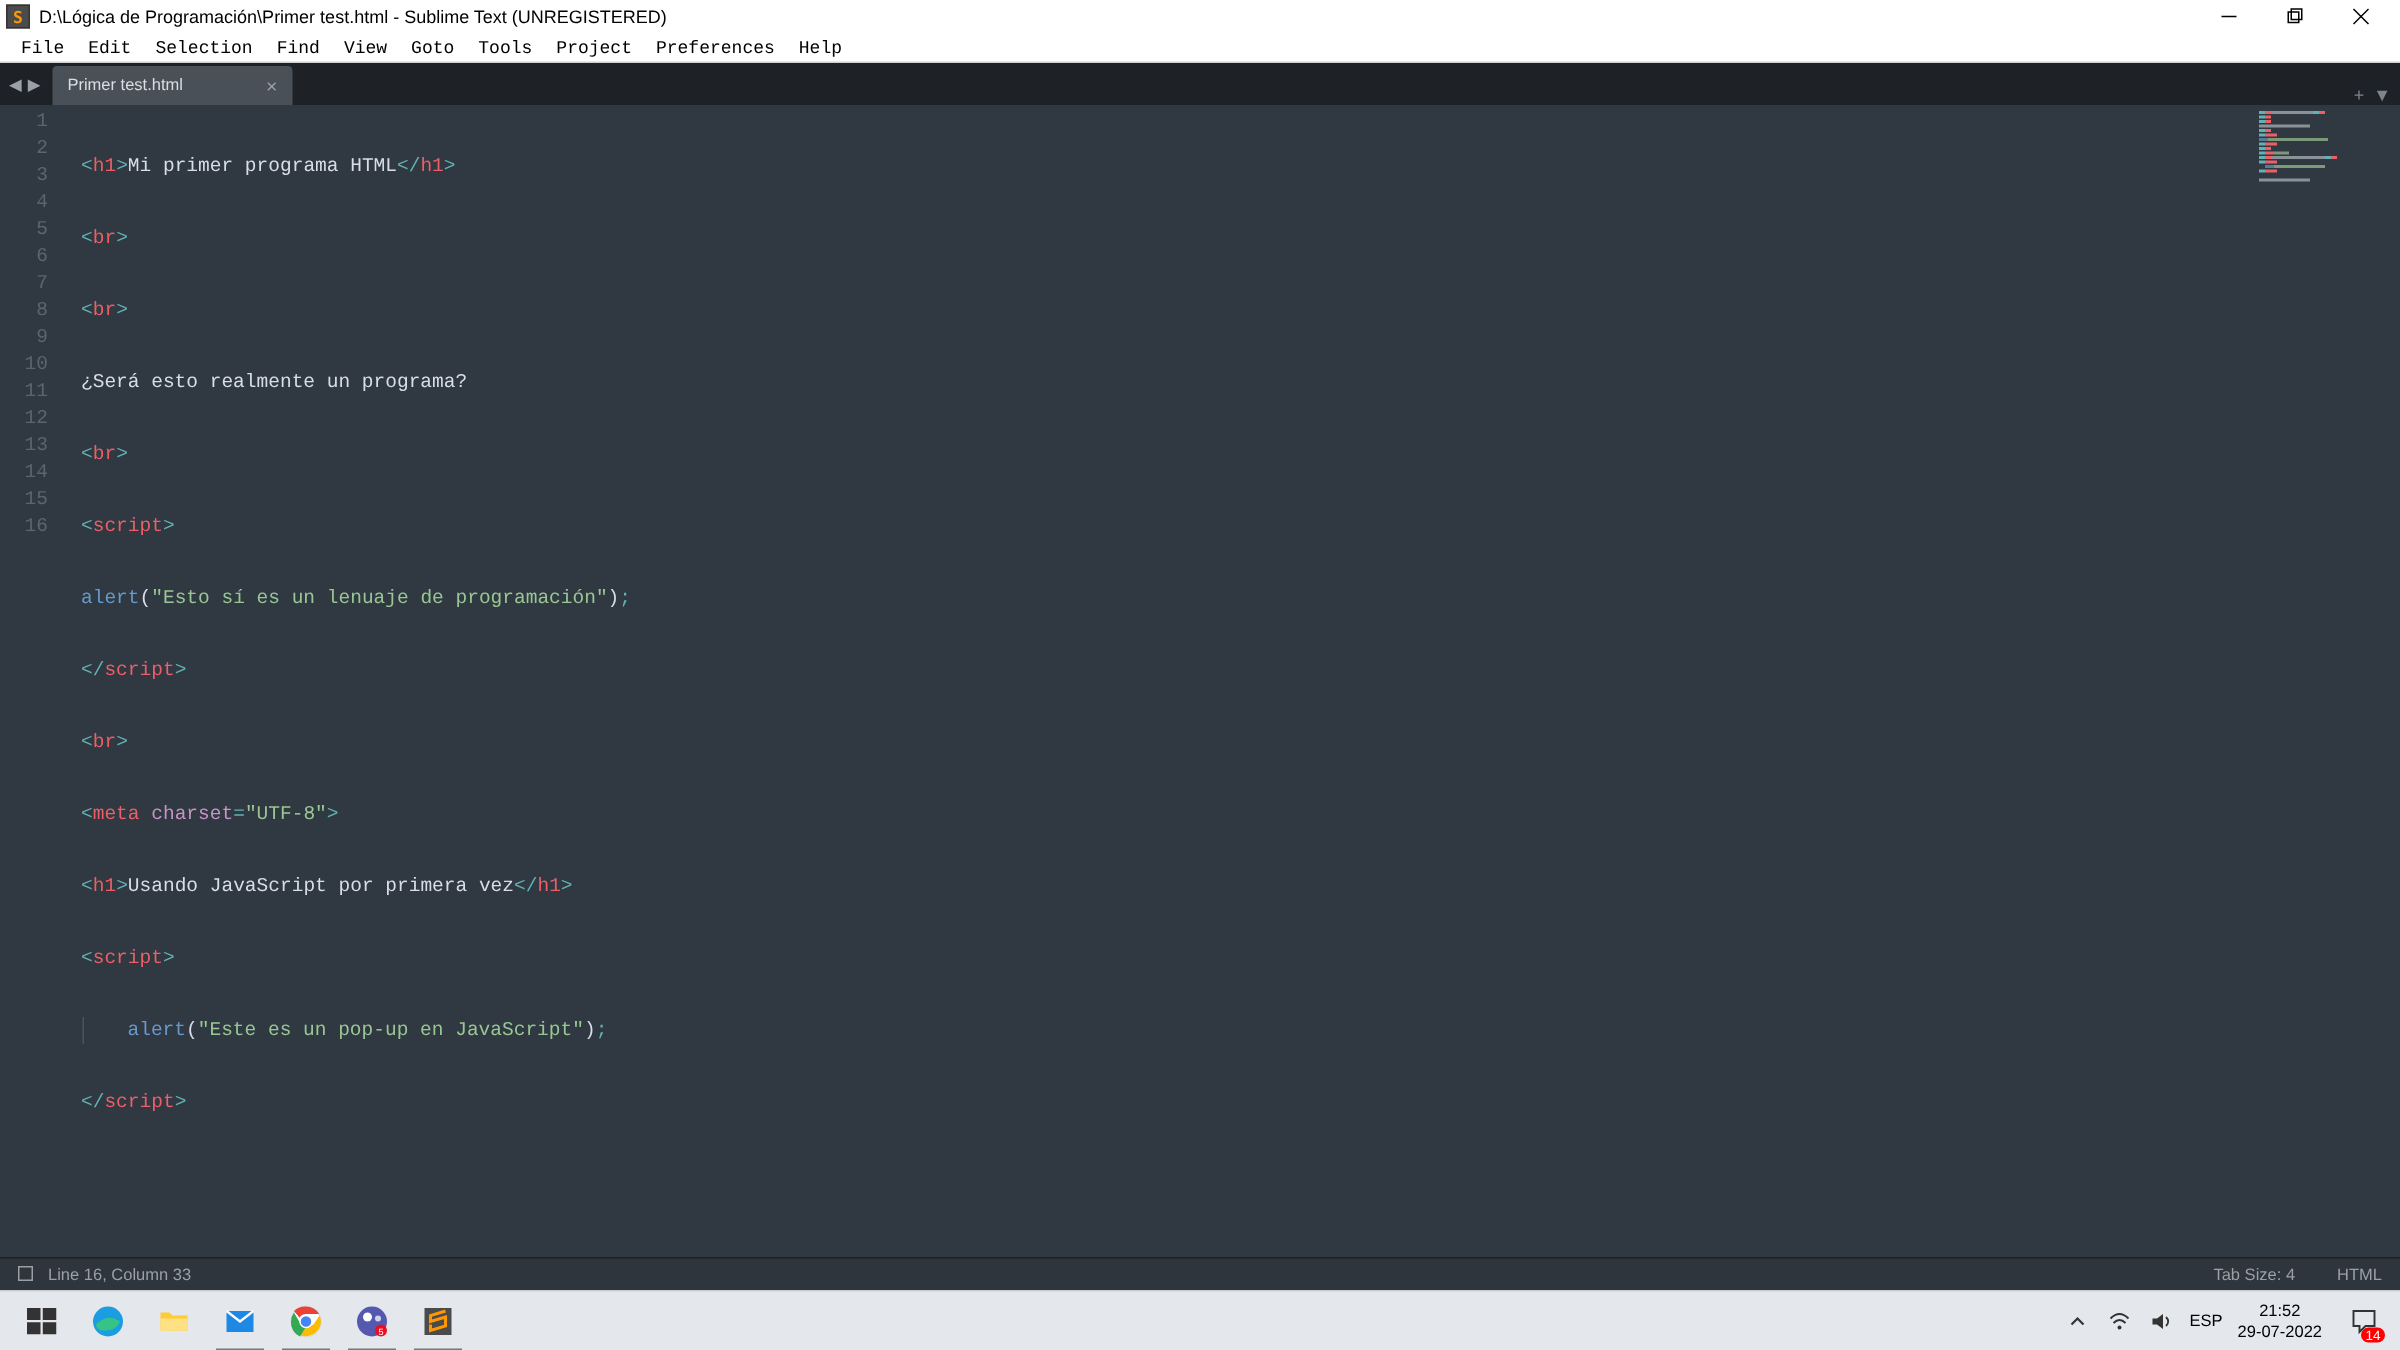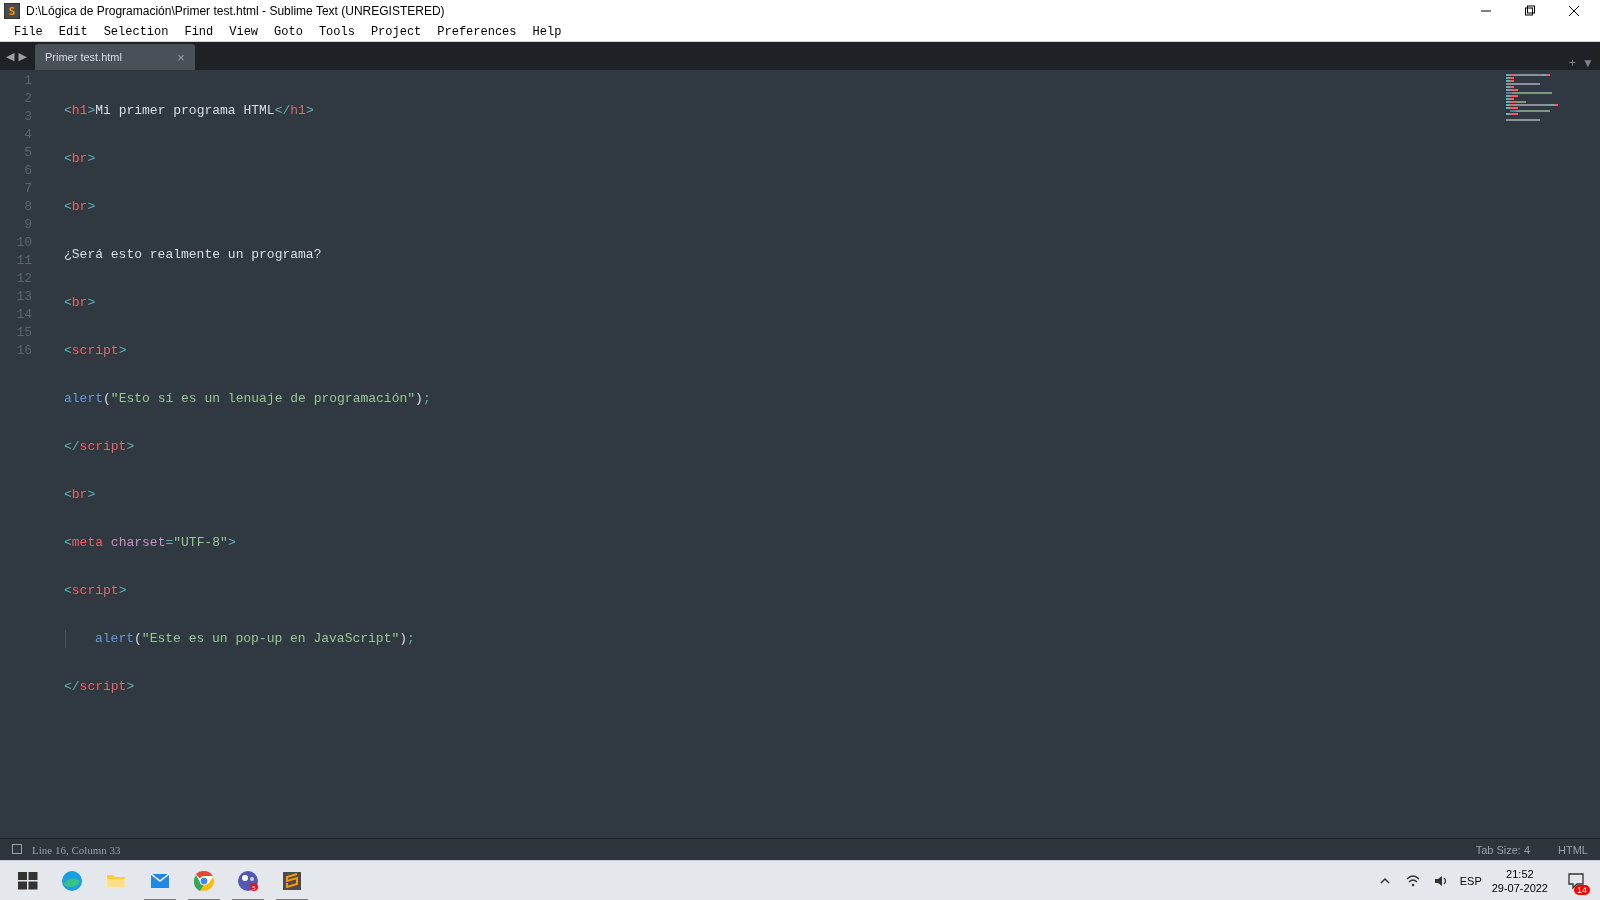--- a/index.html
+++ b/index.html
@@ -122,21 +122,21 @@
 }
 .code {
   flex: 1;
   padding-top: 2px;
   font-family: Consolas, "Courier New", monospace;
   font-size: 13px;
   white-space: pre;
   color: #d8dee9;
   position: relative;
 }
-.code .row { height: 18px; line-height: 18px; padding-left: 8px; position: relative; margin-left: 10px; }
+.code .row { height: 18px; line-height: 18px; padding-left: 8px; position: relative; }
 .code .row.hl { background: #3b434c; }
 .code .indent { border-left: 1px solid #4a525c; padding-left: 29px; margin-left: 1px; display: inline-block; height: 18px; }
 .cursor {
   display: inline-block;
   width: 1px; height: 16px;
   background: #ffffff;
   vertical-align: middle;
   animation: blink 1s steps(1) infinite;
 }
 @keyframes blink { 50% { opacity: 0; } }
@@ -168,21 +168,21 @@
 
 .statusbar {
   height: 22px;
   background: #2e353d;
   color: #9aa0a6;
   font-size: 11px;
   display: flex; align-items: center;
   padding: 0 12px;
   border-top: 1px solid #1e2227;
 }
-.statusbar .sb-left { display: flex; align-items: flex-start; gap: 10px; font-family: Liberation Serif, serif; }
+.statusbar .sb-left { display: flex; align-items: flex-start; gap: 10px; }
 .statusbar .sb-right { margin-left: auto; display: flex; align-items: center; gap: 28px; }
 .statusbar .sb-icon { width: 10px; height: 10px; border: 1px solid #9aa0a6; }
 
 
 .taskbar {
   height: 40px;
   background: #e4e7ec;
   display: flex;
   align-items: flex-start;
   padding: 0 6px;
@@ -303,20 +303,21 @@
     <div class="row"><span class="p">&lt;</span><span class="tag">h1</span><span class="p">&gt;</span><span class="txt">Mi primer programa HTML</span><span class="p">&lt;/</span><span class="tag">h1</span><span class="p">&gt;</span></div>
     <div class="row"><span class="p">&lt;</span><span class="tag">br</span><span class="p">&gt;</span></div>
     <div class="row"><span class="p">&lt;</span><span class="tag">br</span><span class="p">&gt;</span></div>
     <div class="row"><span class="txt">¿Será esto realmente un programa?</span></div>
     <div class="row"><span class="p">&lt;</span><span class="tag">br</span><span class="p">&gt;</span></div>
     <div class="row"><span class="p">&lt;</span><span class="tag">script</span><span class="p">&gt;</span></div>
     <div class="row"><span class="fn">alert</span><span class="txt">(</span><span class="str">"Esto sí es un lenuaje de programación"</span><span class="txt">)</span><span class="p">;</span></div>
     <div class="row"><span class="p">&lt;/</span><span class="tag">script</span><span class="p">&gt;</span></div>
     <div class="row"><span class="p">&lt;</span><span class="tag">br</span><span class="p">&gt;</span></div>
     <div class="row"><span class="p">&lt;</span><span class="tag">meta</span><span class="txt"> </span><span class="attr">charset</span><span class="p">=</span><span class="str">"UTF-8"</span><span class="p">&gt;</span></div>
+    <div class="row"><span class="p">&lt;</span><span class="tag">h1</span><span class="p">&gt;</span><span class="txt">Usando JavaScript por primera vez</span><span class="p">&lt;/</span><span class="tag">h1</span><span class="p">&gt;</span></div>
     <div class="row"><span class="p">&lt;</span><span class="tag">script</span><span class="p">&gt;</span></div>
     <div class="row"><span class="indent"><span class="fn">alert</span><span class="txt">(</span><span class="str">"Este es un pop-up en JavaScript"</span><span class="txt">)</span><span class="p">;</span></span></div>
     <div class="row"><span class="p">&lt;/</span><span class="tag">script</span><span class="p">&gt;</span></div>
     <div class="row"><span class="txt"></span></div>
   </div>
 
   <div class="minimap">
     <div class="mmrow"><span class="seg p" style="width:4px"></span><span class="seg r" style="width:4px"></span><span class="seg t" style="width:28px"></span><span class="seg p" style="width:4px"></span><span class="seg r" style="width:4px"></span></div>
     <div class="mmrow"><span class="seg p" style="width:4px"></span><span class="seg r" style="width:4px"></span></div>
     <div class="mmrow"><span class="seg p" style="width:4px"></span><span class="seg r" style="width:4px"></span></div>

